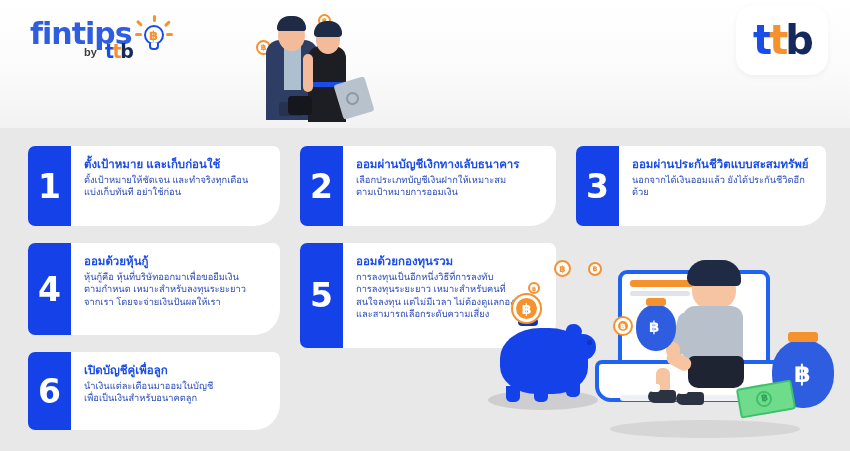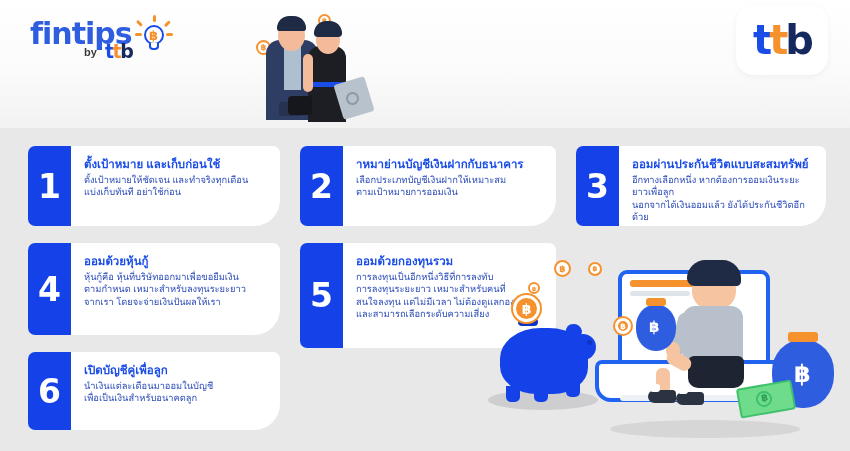--- a/index.html
+++ b/index.html
@@ -163,31 +163,30 @@
     <div class="card-body">
       <div class="card-title">ตั้งเป้าหมาย และเก็บก่อนใช้</div>
       <div class="card-text">ตั้งเป้าหมายให้ชัดเจน และทำจริงทุกเดือน</div>
       <div class="card-text">แบ่งเก็บทันที อย่าใช้ก่อน</div>
     </div>
   </div>
 
   <div class="card" style="left:300px;top:146px;width:256px;height:80px;">
     <div class="card-num">2</div>
     <div class="card-body">
-      <div class="card-title">าหมาย่านบัญชีเงินฝากกับธนาคาร</div>
+      <div class="card-title">ออมผ่านบัญชีเงิกทางเลับธนาคาร</div>
       <div class="card-text">เลือกประเภทบัญชีเงินฝากให้เหมาะสม</div>
       <div class="card-text">ตามเป้าหมายการออมเงิน</div>
     </div>
   </div>
 
   <div class="card" style="left:576px;top:146px;width:250px;height:80px;">
     <div class="card-num">3</div>
     <div class="card-body">
       <div class="card-title">ออมผ่านประกันชีวิตแบบสะสมทรัพย์</div>
-      <div class="card-text">อีกทางเลือกหนึ่ง หากต้องการออมเงินระยะยาวเพื่อลูก</div>
       <div class="card-text">นอกจากได้เงินออมแล้ว ยังได้ประกันชีวิตอีกด้วย</div>
     </div>
   </div>
 
   <div class="card" style="left:28px;top:243px;width:252px;height:92px;">
     <div class="card-num">4</div>
     <div class="card-body">
       <div class="card-title">ออมด้วยหุ้นกู้</div>
       <div class="card-text">หุ้นกู้คือ หุ้นที่บริษัทออกมาเพื่อขอยืมเงิน</div>
       <div class="card-text">ตามกำหนด เหมาะสำหรับลงทุนระยะยาว</div>

